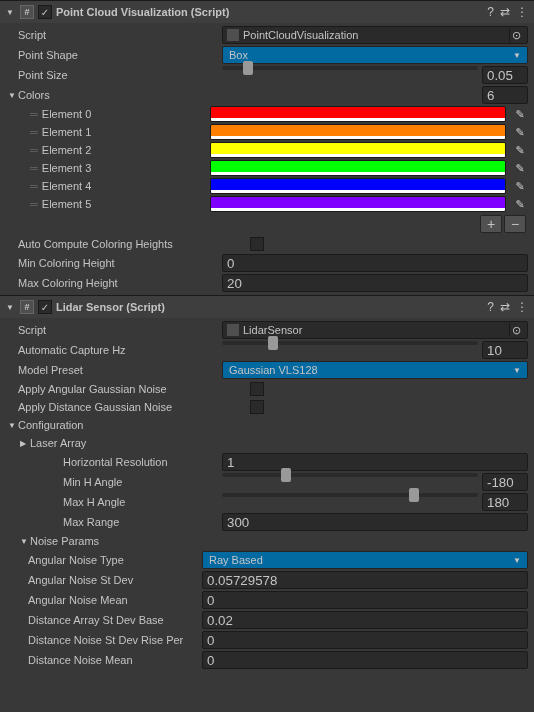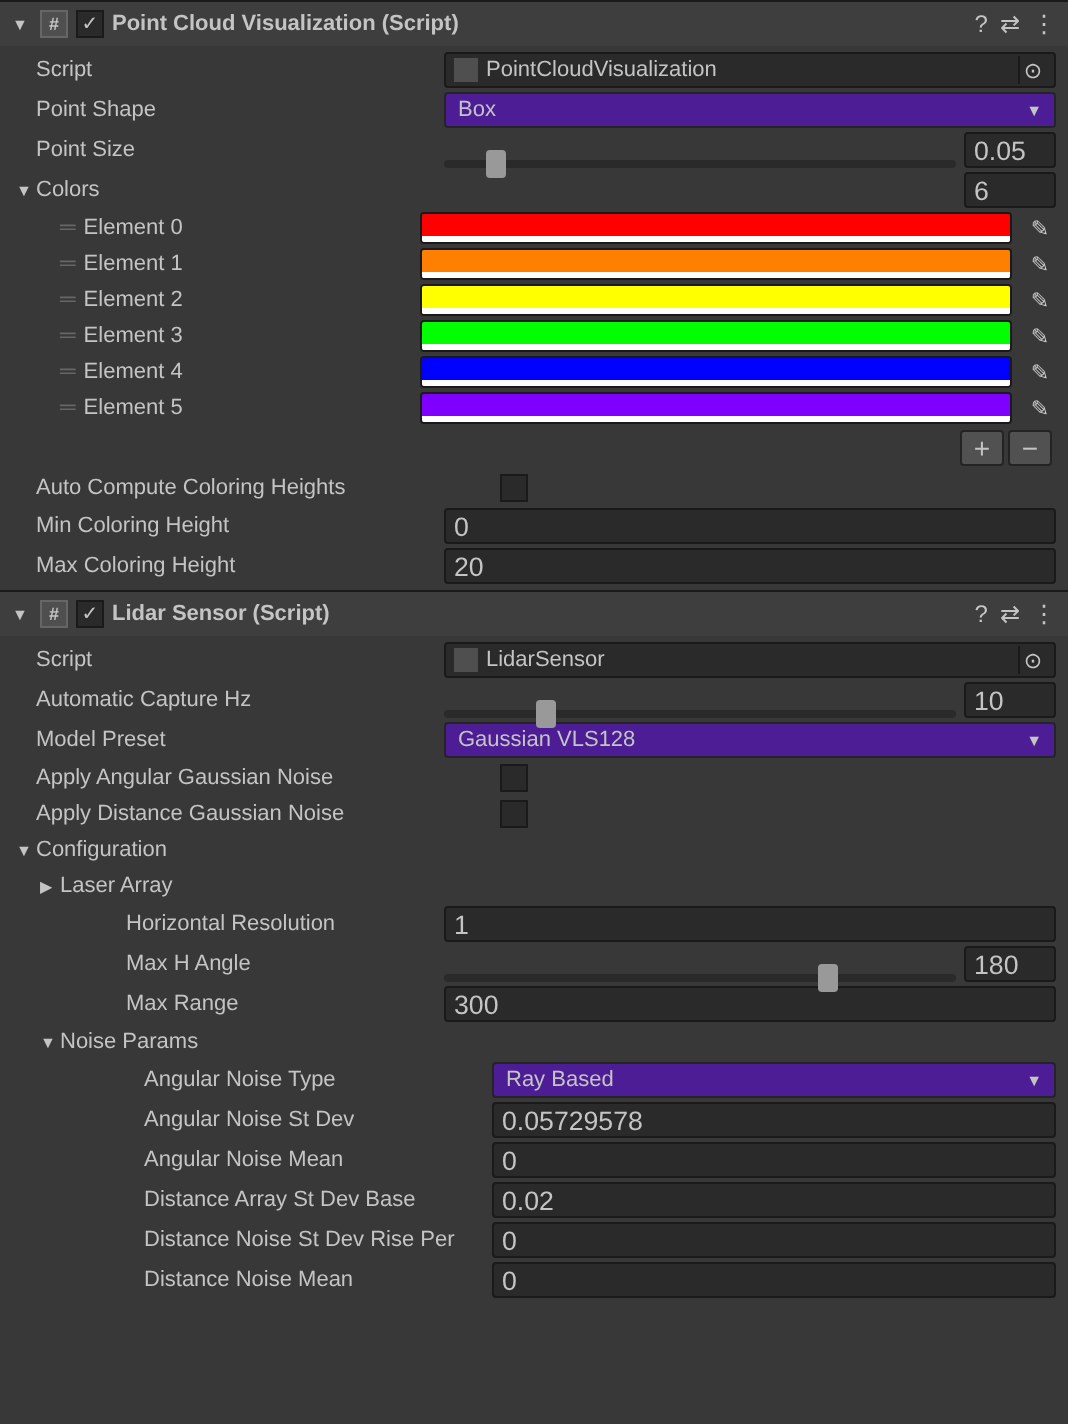--- a/index.html
+++ b/index.html
@@ -9,30 +9,30 @@
 .foldout { width: 10px; cursor: pointer; color: #c4c4c4; font-size: 8px; }
 .script-icon { width: 14px; height: 14px; background: #4f4f4f; border: 1px solid #666; display: flex; align-items: center; justify-content: center; font-size: 9px; font-weight: bold; }
 .checkbox { width: 14px; height: 14px; background: #2a2a2a; border: 1px solid #1a1a1a; display: flex; align-items: center; justify-content: center; cursor: pointer; }
 .checkbox.checked::after { content: "✓"; color: #c4c4c4; font-size: 10px; }
 .component-title { font-weight: bold; flex: 1; }
 .header-icons { display: flex; gap: 6px; }
 .header-icon { cursor: pointer; color: #c4c4c4; font-size: 12px; }
 .component-body { padding: 2px 0; }
 .row { display: flex; align-items: center; padding: 1px 6px 1px 18px; min-height: 18px; gap: 4px; }
 .row-indent1 { padding-left: 30px; }
-.row-indent2 { padding-left: 72px; justify-content: flex-end; }
+.row-indent2 { padding-left: 28px; justify-content: flex-end; }
 .label { width: 200px; flex-shrink: 0; }
 .label-narrow { width: 188px; flex-shrink: 0; padding-left: 33px; }
 .label-narrow2 { width: 170px; flex-shrink: 0; }
 .object-field { flex: 1; background: #2a2a2a; border: 1px solid #1a1a1a; height: 18px; display: flex; align-items: center; padding: 0 4px; gap: 4px; border-radius: 2px; }
 .object-icon { width: 12px; height: 12px; background: #4f4f4f; }
 .object-picker { width: 14px; height: 14px; cursor: pointer; display: flex; align-items: center; justify-content: center; border-left: 1px solid #1a1a1a; margin-left: auto; }
-.dropdown { flex: 1; background: #4c1d95; border: 1px solid #242424; height: 18px; display: flex; align-items: center; padding: 0 6px; border-radius: 2px; cursor: pointer; }
+.dropdown { flex: 1; background: #0369a1; border: 1px solid #242424; height: 18px; display: flex; align-items: center; padding: 0 6px; border-radius: 2px; cursor: pointer; }
 .dropdown-arrow { margin-left: auto; font-size: 8px; }
-.slider-container { flex: 1; display: flex; align-items: flex-end; gap: 4px; }
+.slider-container { flex: 1; display: flex; align-items: flex-start; gap: 4px; }
 .slider-track { flex: 1; height: 4px; background: #2a2a2a; border-radius: 2px; position: relative; cursor: pointer; }
 .slider-thumb { width: 10px; height: 14px; background: #999; border-radius: 2px; position: absolute; top: -5px; transform: translateX(-50%); cursor: grab; }
 .number-input { width: 46px; background: #2a2a2a; border: 1px solid #1a1a1a; height: 18px; color: #c4c4c4; padding: 0 4px; border-radius: 2px; }
 .number-input-wide { flex: 1; background: #2a2a2a; border: 1px solid #1a1a1a; height: 18px; color: #c4c4c4; padding: 0 4px; border-radius: 2px; }
 .array-row { display: flex; align-items: center; padding: 1px 6px 1px 30px; min-height: 18px; gap: 6px; }
 .drag-handle { color: #666; cursor: grab; letter-spacing: -2px; }
 .color-swatch { flex: 1; height: 16px; border: 1px solid #1a1a1a; border-radius: 2px; position: relative; overflow: hidden; }
 .color-swatch-inner { position: absolute; inset: 0; }
 .color-swatch-alpha { position: absolute; bottom: 0; left: 0; right: 0; height: 3px; background: #fff; }
 .color-picker-btn { width: 16px; height: 16px; cursor: pointer; display: flex; align-items: center; justify-content: center; color: #ccc; }
@@ -212,20 +212,29 @@
     </div>
     <div class="foldout-row foldout-row-indent">
       <span class="foldout">▶</span>
       <span>Laser Array</span>
     </div>
     <div class="row row-indent1">
       <span class="label-narrow">Horizontal Resolution</span>
       <input class="number-input-wide" value="1" style="">
     </div>
     <div class="row row-indent1">
+      <span class="label-narrow">Min H Angle</span>
+      <div class="slider-container">
+        <div class="slider-track">
+          <div class="slider-thumb" style="left:25%"></div>
+        </div>
+        <input class="number-input" value="-180" style="">
+      </div>
+    </div>
+    <div class="row row-indent1">
       <span class="label-narrow">Max H Angle</span>
       <div class="slider-container">
         <div class="slider-track">
           <div class="slider-thumb" style="left:75%"></div>
         </div>
         <input class="number-input" value="180" style="">
       </div>
     </div>
     <div class="row row-indent1">
       <span class="label-narrow">Max Range</span>

